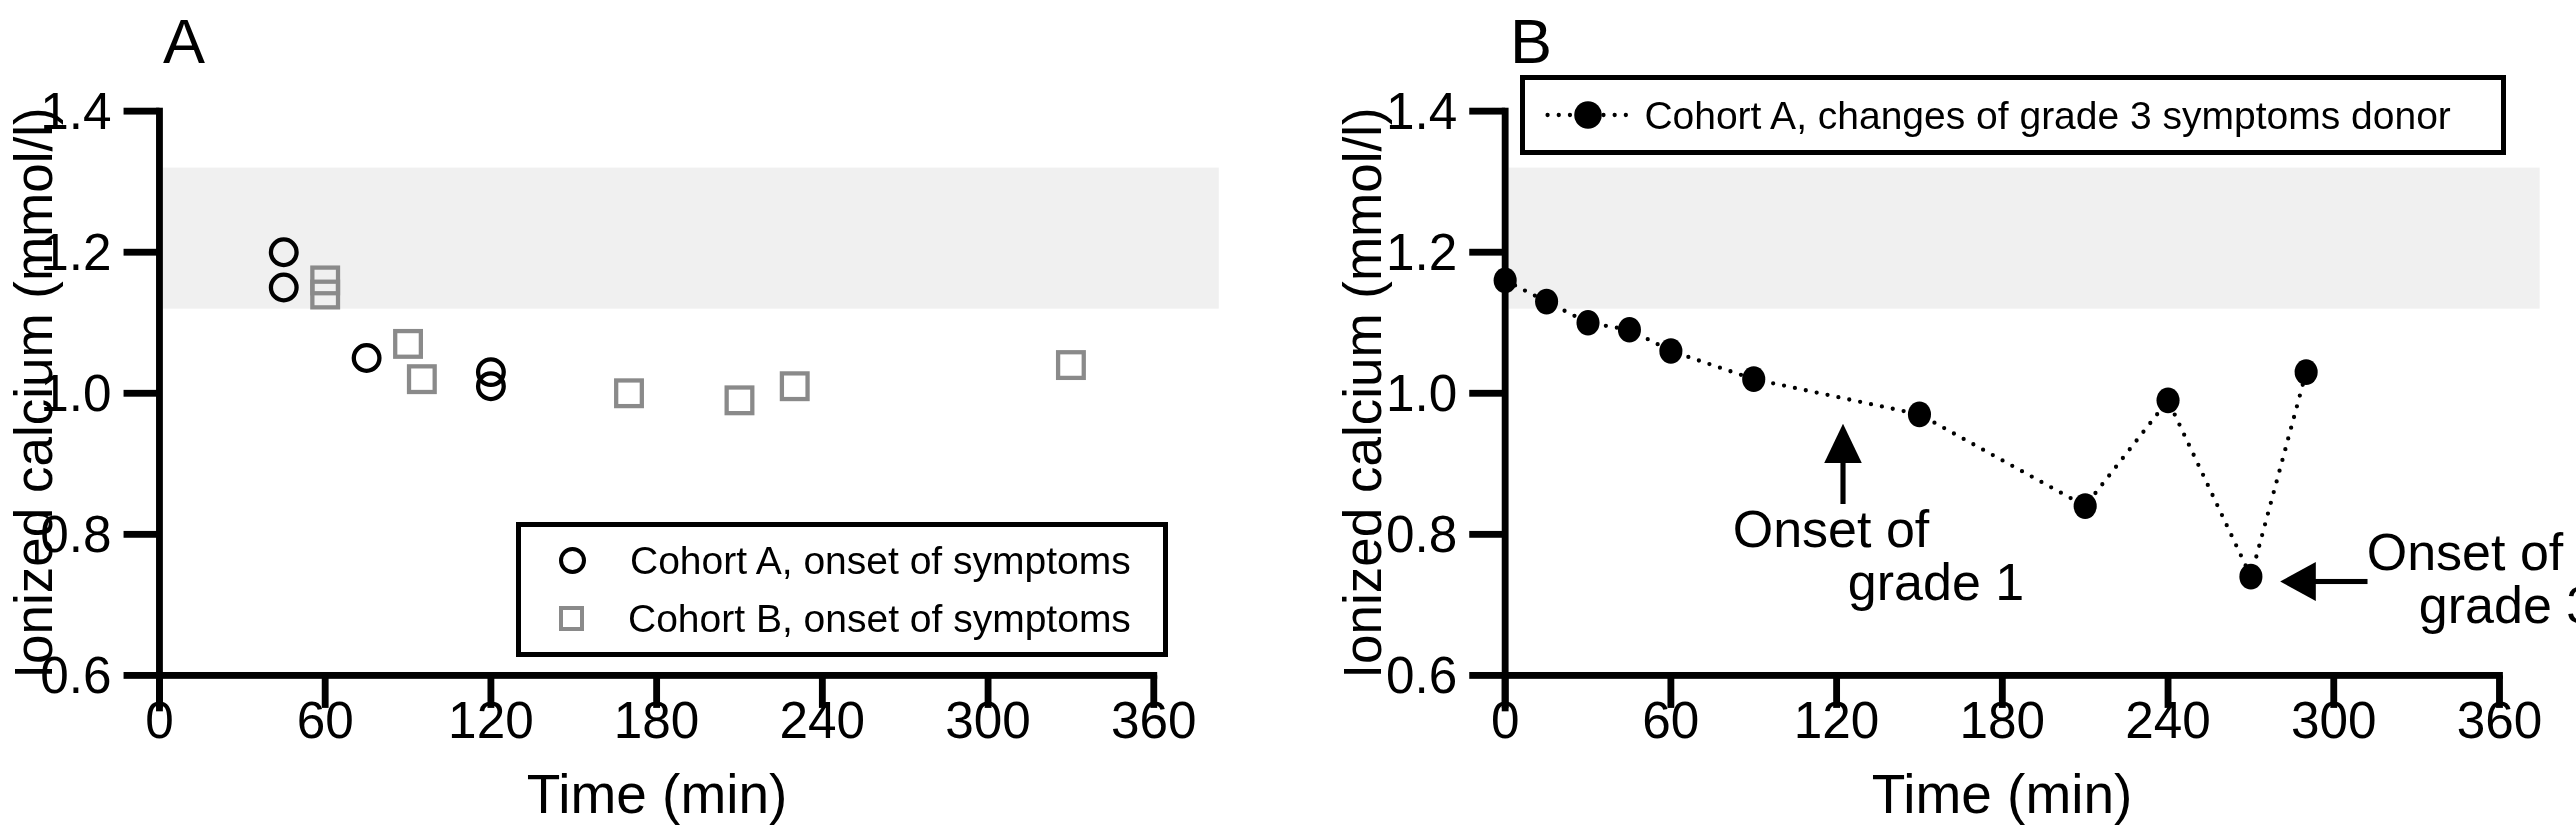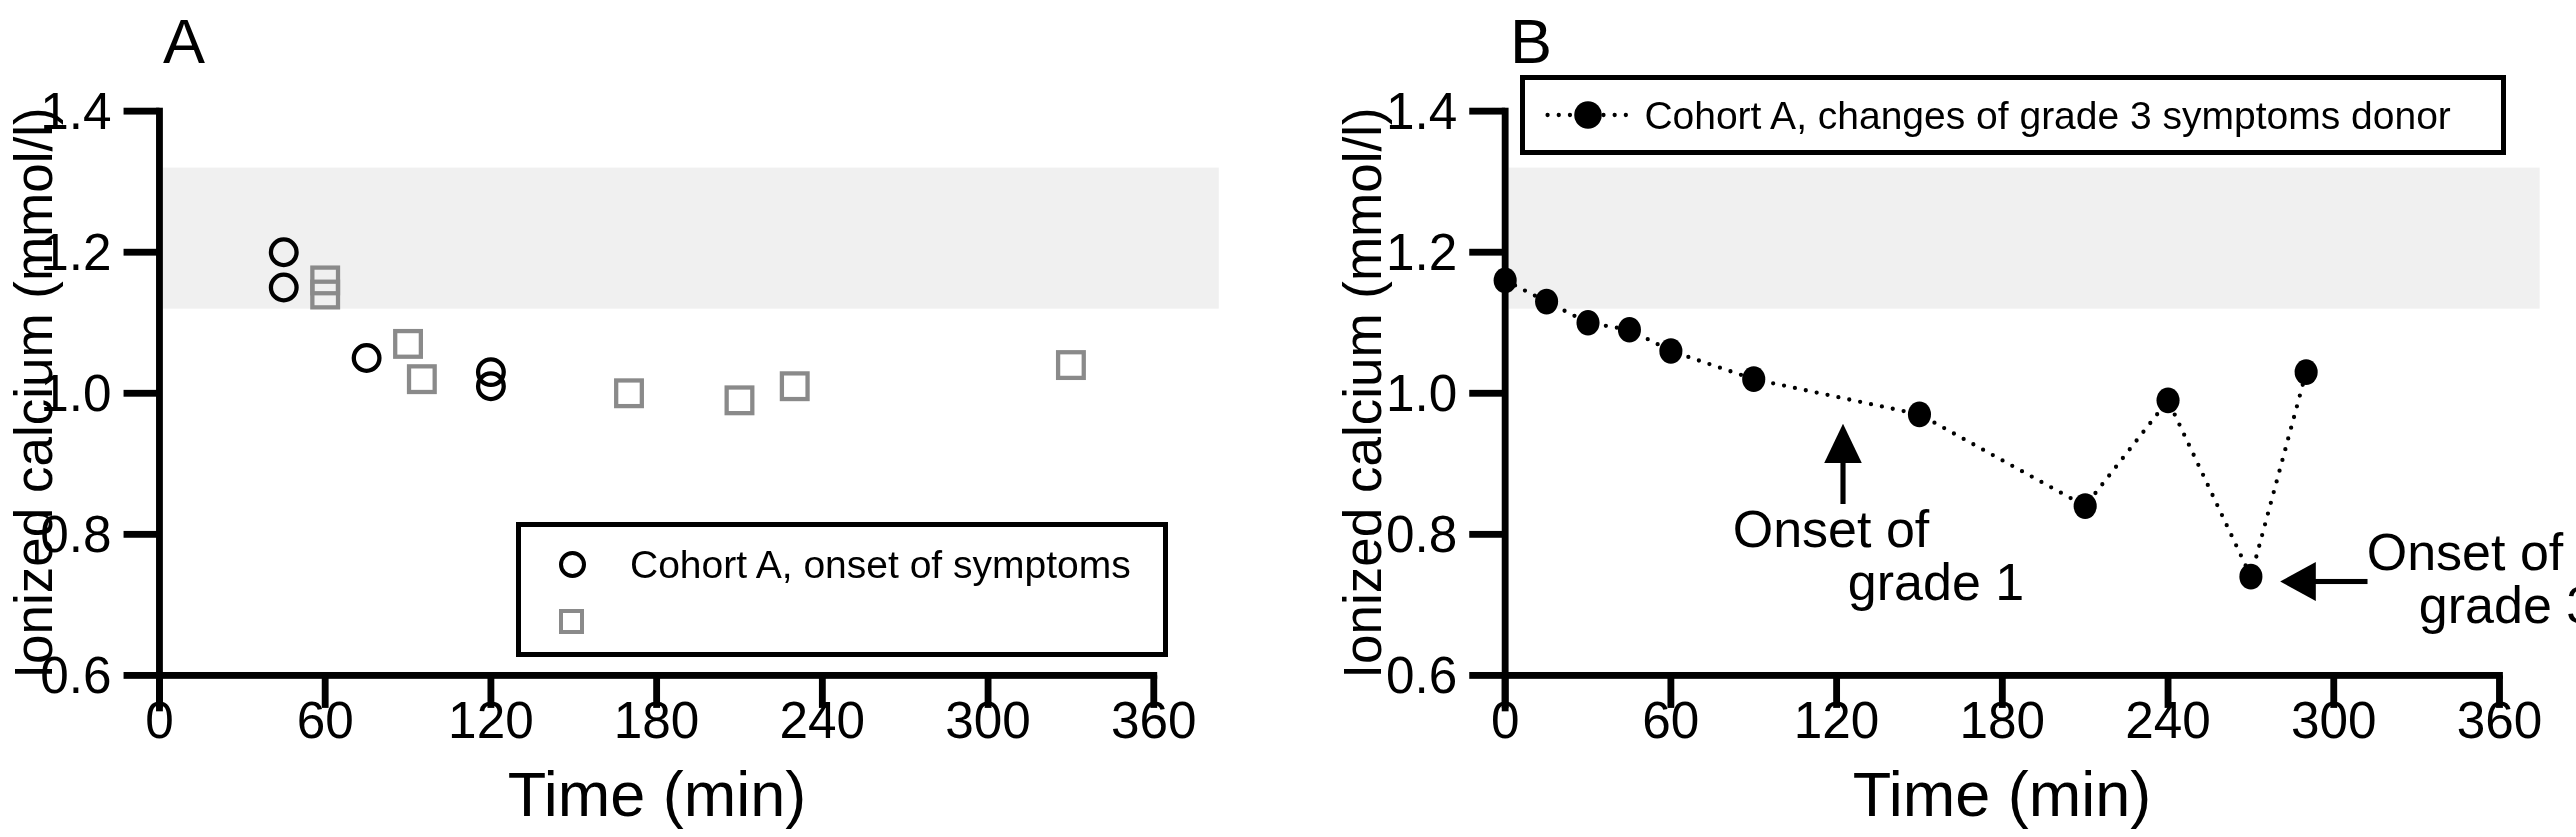--- a/index.html
+++ b/index.html
@@ -12,21 +12,21 @@
   .panel-letter{position:absolute;transform:translate(-50%,-50%);
                 font-size:63px;line-height:1;}
   #letterA{left:184px;top:41px;}
   #letterB{left:1531px;top:41px;}
 
   .ytitle{position:absolute;white-space:nowrap;font-size:53px;line-height:1;
           transform:translate(-50%,-50%) rotate(-90deg);}
   #ytitleA{left:32.5px;top:393px;}
   #ytitleB{left:1362px;top:393px;}
 
-  .xtitle{position:absolute;white-space:nowrap;font-size:63px;line-height:1;
+  .xtitle{position:absolute;white-space:nowrap;font-size:55px;line-height:1;
           transform:translate(-50%,-50%);}
   #xtitleA{left:657px;top:794px;}
   #xtitleB{left:2002px;top:794px;}
 
   .legend{position:absolute;background:#fff;border:5.1px solid #000;
           display:flex;flex-direction:column;justify-content:space-around;box-sizing:border-box;}
   #legendA{left:516px;top:522px;width:652px;height:135px;padding:5.1px 0;}
   #legendB{left:1520px;top:75px;width:986px;height:80px;justify-content:center;}
   .legend-row{display:flex;align-items:center;}
   .legend-label{font-size:39px;line-height:1;white-space:nowrap;}
@@ -147,20 +147,21 @@
   <div class="xtitle" id="xtitleA">Time (min)</div>
   <div class="xtitle" id="xtitleB">Time (min)</div>
 
   <div class="legend" id="legendA">
     <div class="legend-row">
       <span class="mk-circle"></span>
       <span class="legend-label">Cohort A, onset of symptoms</span>
     </div>
     <div class="legend-row">
       <span class="mk-square"></span>
+      <span class="legend-label">Cohort B, onset of symptoms</span>
     </div>
   </div>
 
   <div class="legend" id="legendB">
     <div class="legend-row">
       <svg class="mk-dotline" width="86" height="38" viewBox="0 0 100 44">
         <line x1="3" y1="22" x2="97" y2="22" stroke="#000" stroke-width="5" stroke-dasharray="0 13" stroke-linecap="round"></line>
         <circle cx="50" cy="22" r="16" fill="#000"></circle>
       </svg>
       <span class="legend-label">Cohort A, changes of grade 3 symptoms donor</span>

